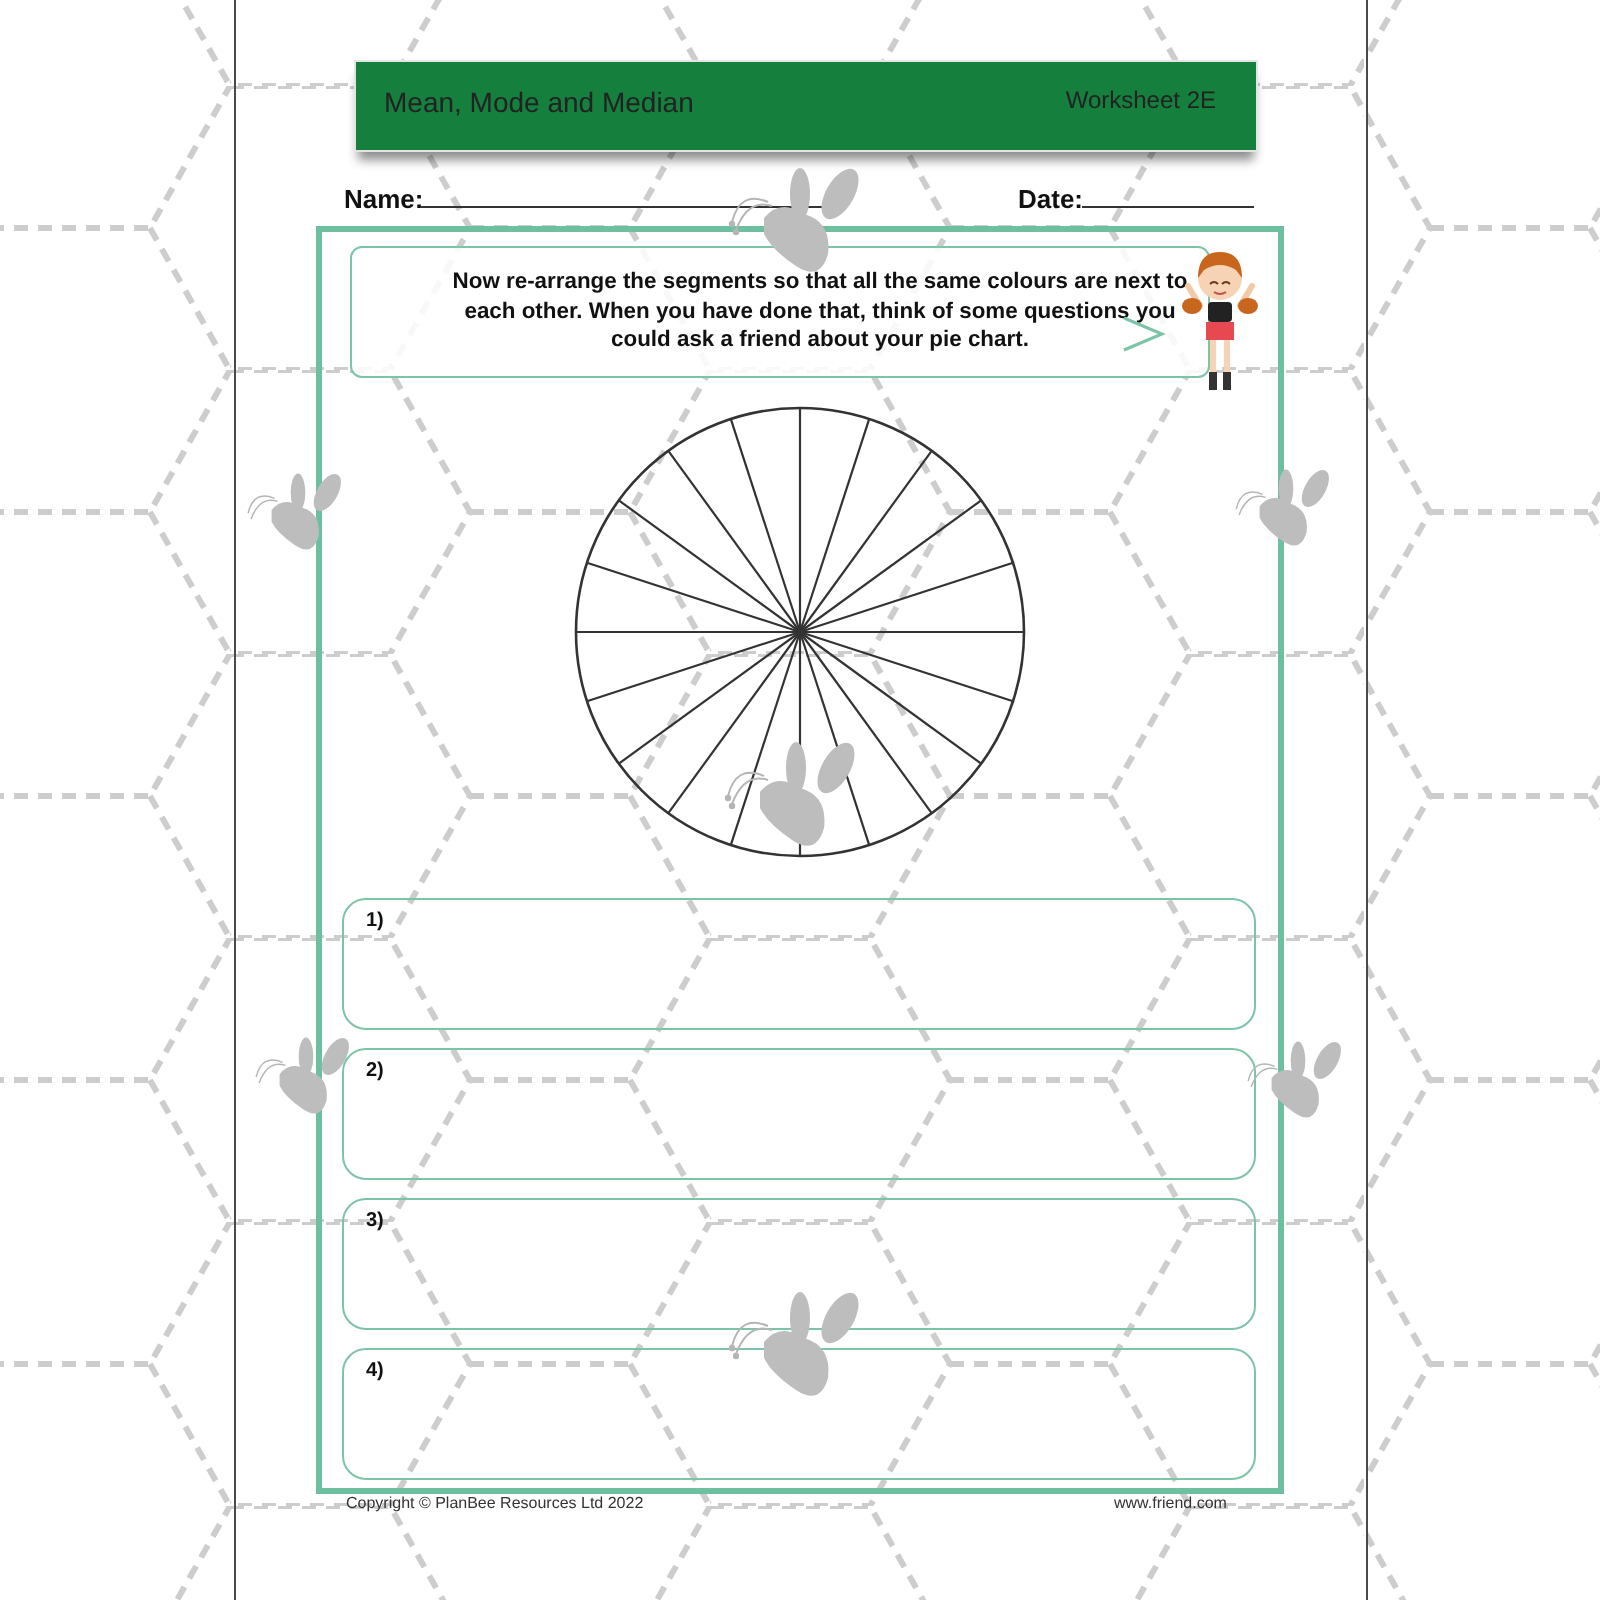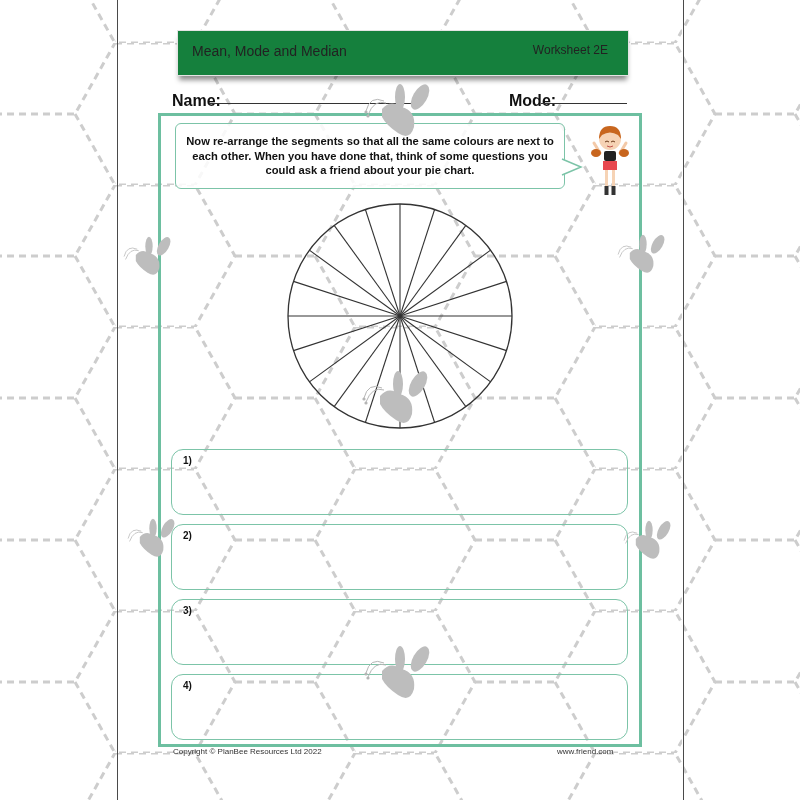--- a/index.html
+++ b/index.html
@@ -10,34 +10,34 @@
       background: #ffffff; overflow: hidden;
     }
     .hexgrid { position: absolute; left: 0; top: 0; width: 800px; height: 800px; pointer-events: none; }
     .title-box {
       position: absolute; left: 177px; top: 30px; width: 450px; height: 44px;
       background: #15803d; border: 1px solid #e4e4e4;
       box-shadow: 0 6px 5px -2px rgba(0,0,0,0.45);
     }
     .title-left { position: absolute; left: 14px; top: 12px; font-size: 14px; color: #222; }
     .title-right { position: absolute; right: 20px; top: 12px; font-size: 12px; color: #222; }
-    .name-row { position: absolute; left: 172px; top: 91px; width: 456px; height: 16px; font-size: 16px; font-weight: bold; color: #111; }
+    .name-row { position: absolute; left: 172px; top: 91px; width: 456px; height: 16px; font-size: 13px; font-weight: bold; color: #111; }
     .name-label { position: absolute; left: 0; top: 1px; }
     .name-line { position: absolute; left: 38px; top: 12px; width: 210px; border-bottom: 1px solid #333; }
     .date-label { position: absolute; left: 337px; top: 1px; }
     .date-line { position: absolute; left: 369px; top: 12px; width: 86px; border-bottom: 1px solid #333; }
     .frame {
       position: absolute; left: 158px; top: 113px; width: 478px; height: 628px;
       border: 3px solid #6dbfa0; background: transparent;
     }
     .bubble {
       position: absolute; left: 175px; top: 123px; width: 388px; height: 64px;
       border: 1.5px solid #7cc4a8; border-radius: 6px; background: rgba(255,255,255,0.85);
       display: flex; align-items: center; justify-content: center; text-align: center;
-      font-size: 11.2px; line-height: 14.5px; color: #111; font-weight: bold;
+      font-size: 11.2px; line-height: 14.5px; color: #111; font-weight: bold; padding-left: 40px;
     }
     .bubble-text { width: 372px; }
     .bubble-tail { position: absolute; left: 561px; top: 155px; width: 24px; height: 28px; }
     .girl { position: absolute; left: 590px; top: 115px; width: 40px; height: 90px; }
     .pie { position: absolute; left: 286px; top: 202px; width: 228px; height: 228px; }
     .answer-box {
       position: absolute; left: 171px; width: 455px; height: 64px;
       border: 1.5px solid #7cc4a8; border-radius: 12px; background: transparent;
     }
     .answer-num { position: absolute; left: 11px; top: 5px; font-size: 10px; font-weight: bold; color: #111; }
@@ -64,21 +64,21 @@
 </svg>
 
 <div class="title-box">
   <span class="title-left">Mean, Mode and Median</span>
   <span class="title-right">Worksheet 2E</span>
 </div>
 
 <div class="name-row">
   <span class="name-label">Name:</span>
   <span class="name-line"></span>
-  <span class="date-label">Mode:</span>
+  <span class="date-label">Date:</span>
   <span class="date-line"></span>
 </div>
 
 <div class="frame"></div>
 
 <div class="bubble">
   <div class="bubble-text">Now re-arrange the segments so that all the same colours are next to each other. When you have done that, think of some questions you could ask a friend about your pie chart.</div>
 </div>
 <svg class="bubble-tail" viewBox="0 0 24 28">
   <path d="M1 4 L20 12 L1 20" fill="#ffffff" stroke="#7cc4a8" stroke-width="1.5"></path>

